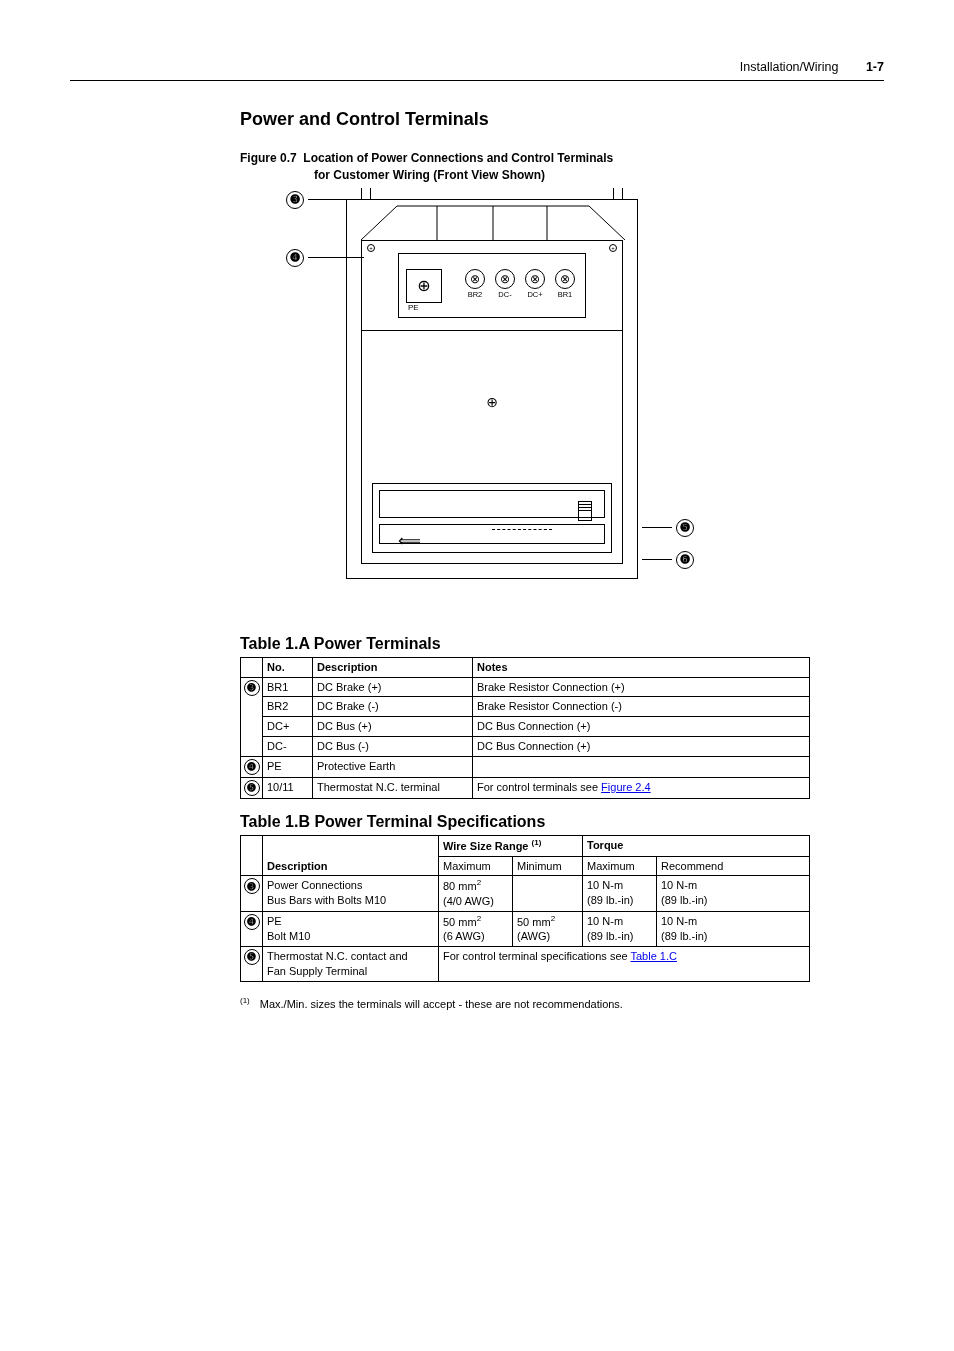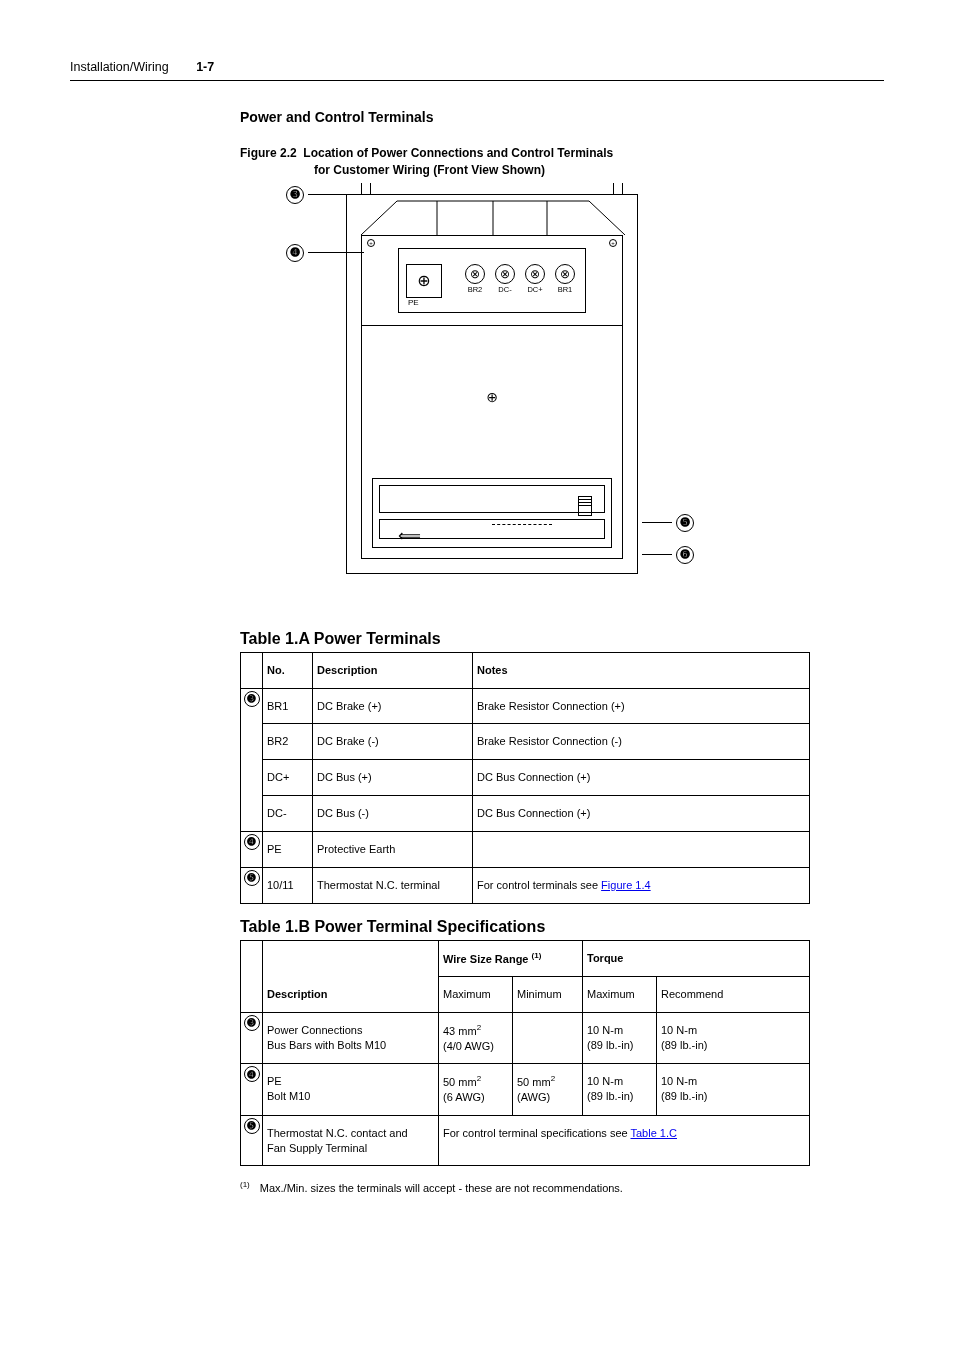--- a/index.html
+++ b/index.html
@@ -8,29 +8,29 @@
     padding: 0;
     background: #fff;
     font-family: Arial, Helvetica, sans-serif;
     color: #000;
     width: 954px;
   }
   .page {
     padding: 60px 70px 70px 70px;
   }
   .running-head {
-    text-align: left;
+    text-align: right;
     font-size: 12.5px;
     border-bottom: 1.5px solid #000;
     padding-bottom: 6px;
     margin-bottom: 28px;
   }
   .running-head .pgnum { font-weight: bold; margin-left: 24px; }
   .content { margin-left: 170px; }
-  .h2 { font-weight: bold; font-size: 14px; margin: 0 0 20px 0; }
+  .h2 { font-weight: bold; font-size: 18px; margin: 0 0 20px 0; }
   .fig-caption { font-weight: bold; font-size: 12px; line-height: 1.45; }
   .fig-caption .line2 { display: block; margin-left: 74px; font-weight: bold; }
   .table-caption { font-weight: bold; font-size: 16px; margin: 14px 0 4px 0; }
 
   
   .diagram-wrap {
     position: relative;
     height: 430px;
     margin: 6px 0 4px 46px;
   }
@@ -72,21 +72,21 @@
   .screw.tl{top:44px;left:20px;} .screw.tr{top:44px;right:20px;}
 
   .callout { position:absolute; display:flex; align-items:center; font-size:12px; }
   .callout .num { width:18px;height:18px;border:1.5px solid #000;border-radius:50%;display:flex;align-items:center;justify-content:center;font-weight:bold;font-size:11px; background:#fff;}
   .callout .lead { height:1px; background:#000; }
   .callout.left .lead{margin-left:4px;}
   .callout.right .lead{margin-right:4px;}
 
   
   table { border-collapse: collapse; font-size: 11px; width: 570px; }
-  th, td { border: 1px solid #000; padding: 10px 4px; text-align: left; vertical-align: top; line-height:1.35;}
+  th, td { border: 1px solid #000; padding: 2px 4px; text-align: left; vertical-align: top; line-height:1.35;}
   th { font-weight: bold; }
   .num-cell { width: 20px; text-align:center; padding:0; }
   .num-cell .num { width:16px;height:16px;border:1.5px solid #000;border-radius:50%;display:inline-flex;align-items:center;justify-content:center;font-weight:bold;font-size:10px;margin:2px auto;}
   a.xref { color: #0000ee; text-decoration: underline; }
   sup { font-size: 8px; }
   .footnote { font-size: 11px; margin-top: 14px; }
   .footnote sup { font-size:8px; margin-right:10px;}
 </style>
 </head>
 <body>
@@ -94,21 +94,21 @@
 <div class="page">
   <div class="running-head">
     <span>Installation/Wiring</span>
     <span class="pgnum">1-7</span>
   </div>
 
   <div class="content">
     <div class="h2">Power and Control Terminals</div>
 
     <div class="fig-caption">
-      <span>Figure 2.2</span>&nbsp;&nbsp;<span>Location of Power Connections and Control Terminals</span>
+      <span>Figure 0.7</span>&nbsp;&nbsp;<span>Location of Power Connections and Control Terminals</span>
       <span class="line2">for Customer Wiring (Front View Shown)</span>
     </div>
 
     <div class="diagram-wrap">
       <div class="dev">
         <span class="post l"></span>
           <span class="post r"></span>
         <div class="roof">
           <svg width="292" height="40">
               <polyline points="14,40 50,6 242,6 278,40" fill="none" stroke="#000"></polyline>
@@ -208,21 +208,21 @@
       <tr>
         <td class="num-cell"><span class="num">➍</span></td>
         <td>PE</td>
             <td>Protective Earth</td>
             <td></td>
       </tr>
       <tr>
         <td class="num-cell"><span class="num">➎</span></td>
         <td>10/11</td>
             <td>Thermostat N.C. terminal</td>
-        <td><span>For control terminals see </span><a href="#" class="xref">Figure 1.4</a></td>
+        <td><span>For control terminals see </span><a href="#" class="xref">Figure 2.4</a></td>
       </tr>
     </tbody>
       </table>
 
     <div class="table-caption">Table 1.B   Power Terminal Specifications</div>
     <table>
       <colgroup>
           <col style="width:22px">
           <col style="width:176px">
           <col style="width:74px">
@@ -239,21 +239,21 @@
       </tr>
       <tr>
         <th style="font-weight:normal">Maximum</th>
         <th style="font-weight:normal">Minimum</th>
         <th style="font-weight:normal">Maximum</th>
         <th style="font-weight:normal">Recommend</th>
       </tr>
       <tr>
         <td class="num-cell"><span class="num">➌</span></td>
         <td><span>Power Connections</span><br><span>Bus Bars with Bolts M10</span></td>
-        <td><span>43 mm</span><sup>2</sup><br><span>(4/0 AWG)</span></td>
+        <td><span>80 mm</span><sup>2</sup><br><span>(4/0 AWG)</span></td>
         <td></td>
         <td><span>10 N-m</span><br><span>(89 lb.-in)</span></td>
         <td><span>10 N-m</span><br><span>(89 lb.-in)</span></td>
       </tr>
       <tr>
         <td class="num-cell"><span class="num">➍</span></td>
         <td><span>PE</span><br><span>Bolt M10</span></td>
         <td><span>50 mm</span><sup>2</sup><br><span>(6 AWG)</span></td>
         <td><span>50 mm</span><sup>2</sup><br><span>(AWG)</span></td>
         <td><span>10 N-m</span><br><span>(89 lb.-in)</span></td>

